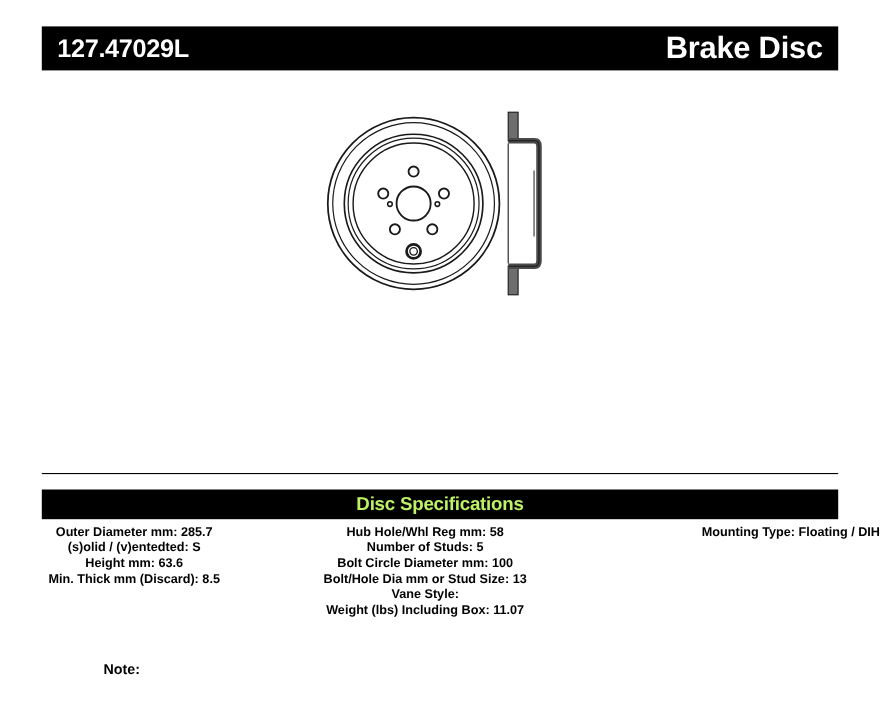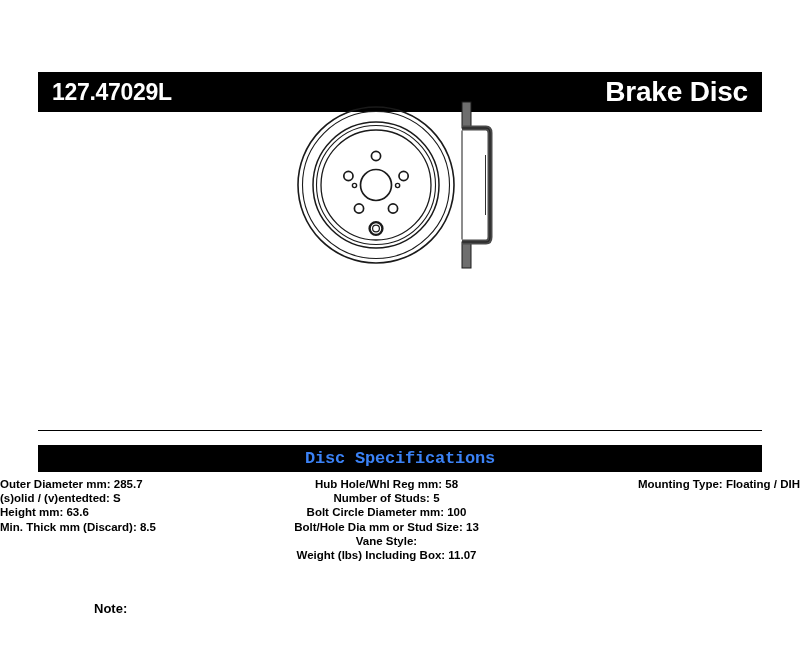--- a/index.html
+++ b/index.html
@@ -22,21 +22,20 @@
     left: 38px;
     top: 24px;
     width: 724px;
     height: 40px;
     background: #000000;
     display: flex;
     align-items: center;
     justify-content: space-between;
     box-sizing: border-box;
     padding: 0 14px;
-    margin-top: 48px;
   }
   .header-part-number {
     color: #ffffff;
     font-size: 23px;
     font-weight: bold;
     letter-spacing: -0.3px;
     line-height: 1;
   }
   .header-title {
     color: #ffffff;
@@ -81,44 +80,43 @@
     left: 38px;
     top: 445px;
     width: 724px;
     height: 27px;
     background: #000000;
     display: flex;
     align-items: center;
     justify-content: center;
   }
   .specs-title-text {
-    color: #3b82f6;
+    color: #bef264;
     font-size: 17px;
     font-weight: bold;
     letter-spacing: -0.2px;
     line-height: 1;
-    font-family: Liberation Mono, monospace;
   }
 
   
   .specs-body {
     position: absolute;
     left: 0px;
     top: 477px;
     width: 800px;
     display: flex;
     align-items: flex-start;
   }
   .spec-col {
     box-sizing: border-box;
   }
   .spec-col-left {
     width: 252px;
     padding-right: 8px;
-    text-align: left;
+    text-align: center;
   }
   .spec-col-mid {
     width: 277px;
     padding-right: 8px;
     text-align: center;
   }
   .spec-col-right {
     width: 271px;
     padding-left: 22px;
     text-align: right;

